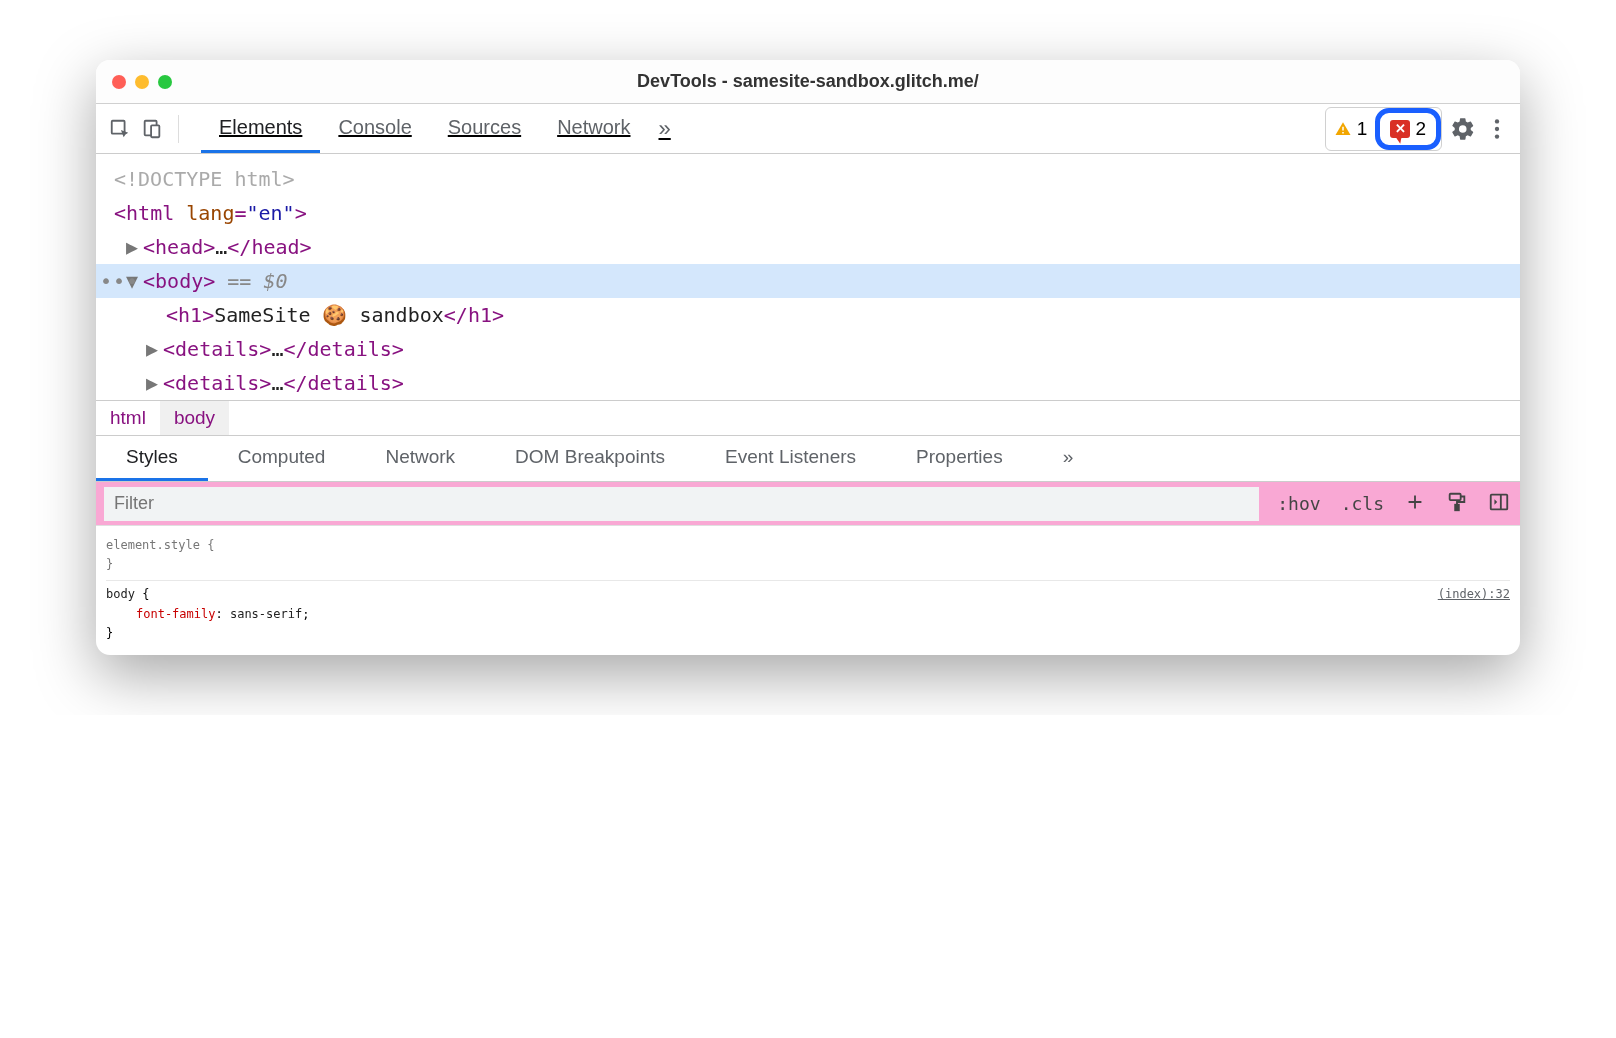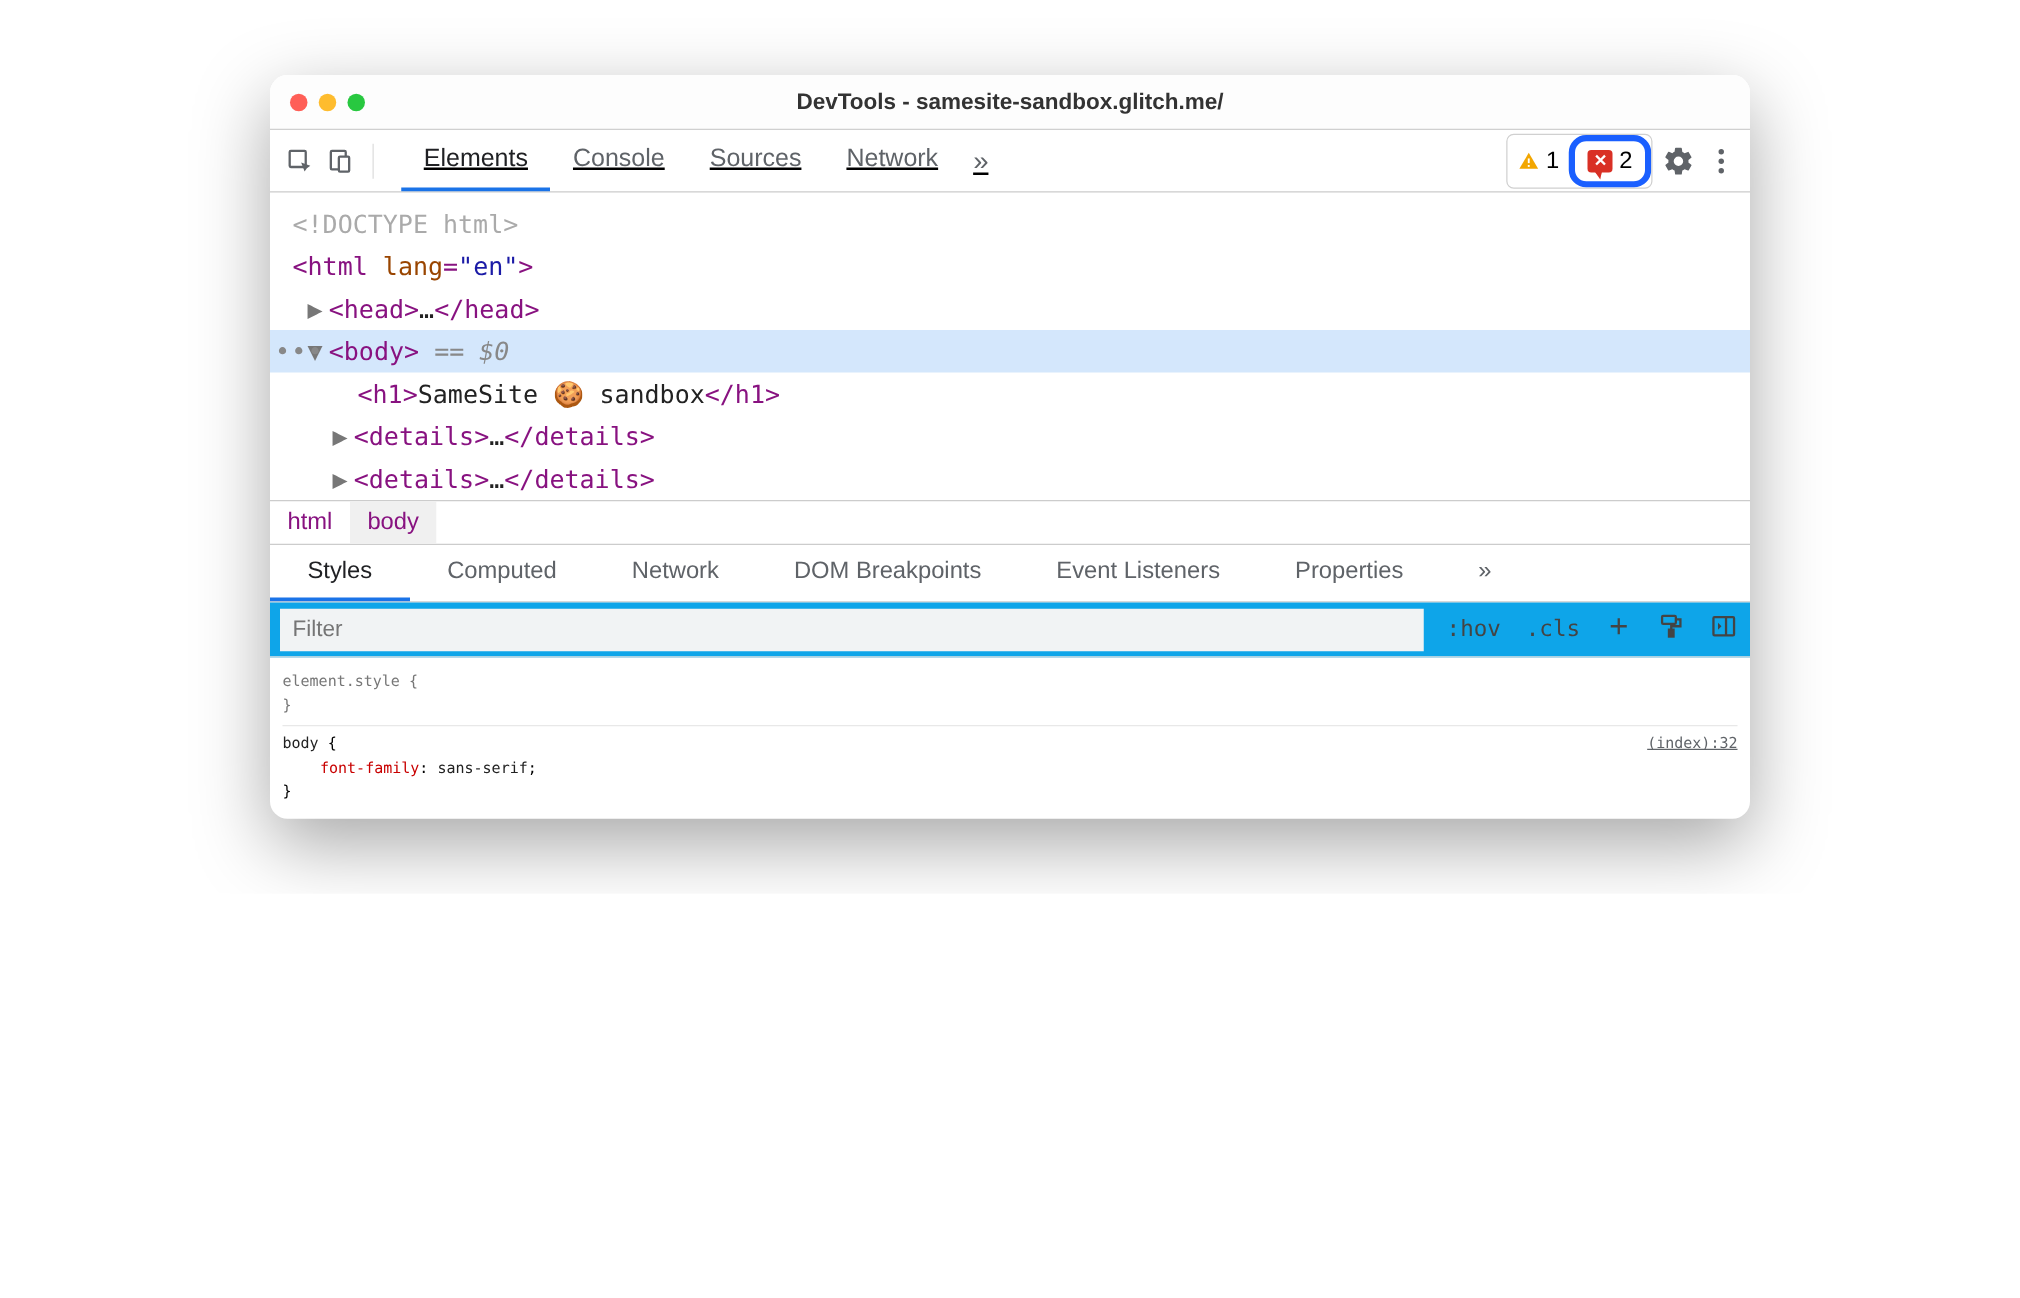--- a/index.html
+++ b/index.html
@@ -5,21 +5,21 @@
 * { box-sizing: border-box; margin: 0; padding: 0; }
 body {
   background: #fff;
   font-family: -apple-system, BlinkMacSystemFont, "Segoe UI", sans-serif;
   display: flex;
   justify-content: center;
   align-items: flex-start;
   padding: 60px;
 }
 .window {
-  width: 1184px;
+  width: 1424px;
   background: #fff;
   border-radius: 14px;
   box-shadow: 0 20px 60px rgba(0,0,0,0.35);
   overflow: hidden;
 }
 .titlebar {
   display: flex;
   align-items: center;
   height: 44px;
   padding: 0 16px;
@@ -102,21 +102,21 @@
 .styles-tabs {
   display: flex; border-top: 1px solid #ccc; border-bottom: 1px solid #ccc;
 }
 .styles-tab {
   padding: 10px 30px; font-size: 19px; color:#5f6368; cursor:pointer;
   border-bottom: 3px solid transparent;
 }
 .styles-tab.active { color:#202124; border-bottom-color:#1a73e8; }
 .styles-toolbar {
   display:flex; align-items:center; border-bottom:1px solid #e0e0e0;
-  background:#0ea5e9; height:44px;
+  background:#f9a8d4; height:44px;
 }
 .filter-input {
   flex:1; height:34px; margin:5px 8px; padding:0 10px;
   background:#f1f3f4; border:none; outline:none;
   font-size:18px; color:#5f6368;
 }
 .styles-tool {
   padding: 0 10px; font-size:18px; color:#444; cursor:pointer;
   font-family: Menlo, Consolas, monospace;
 }

